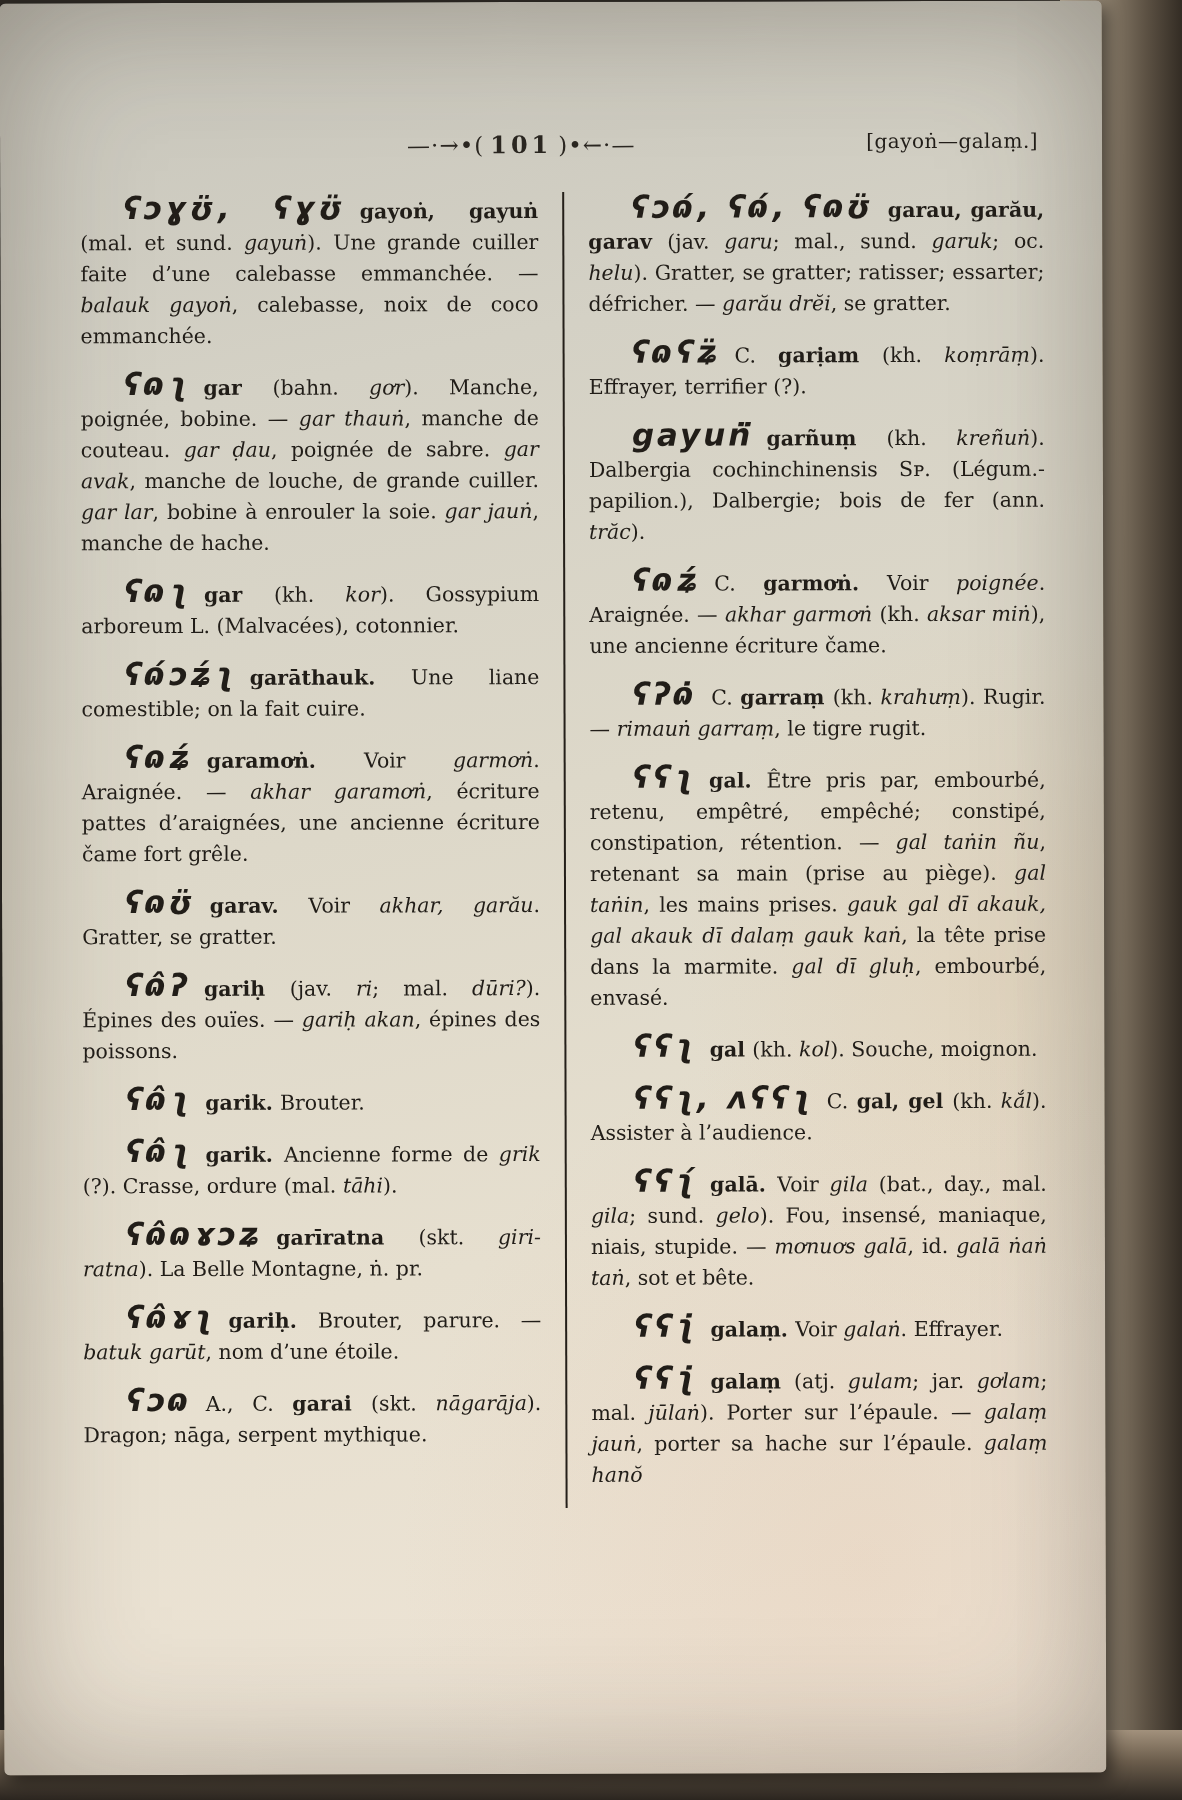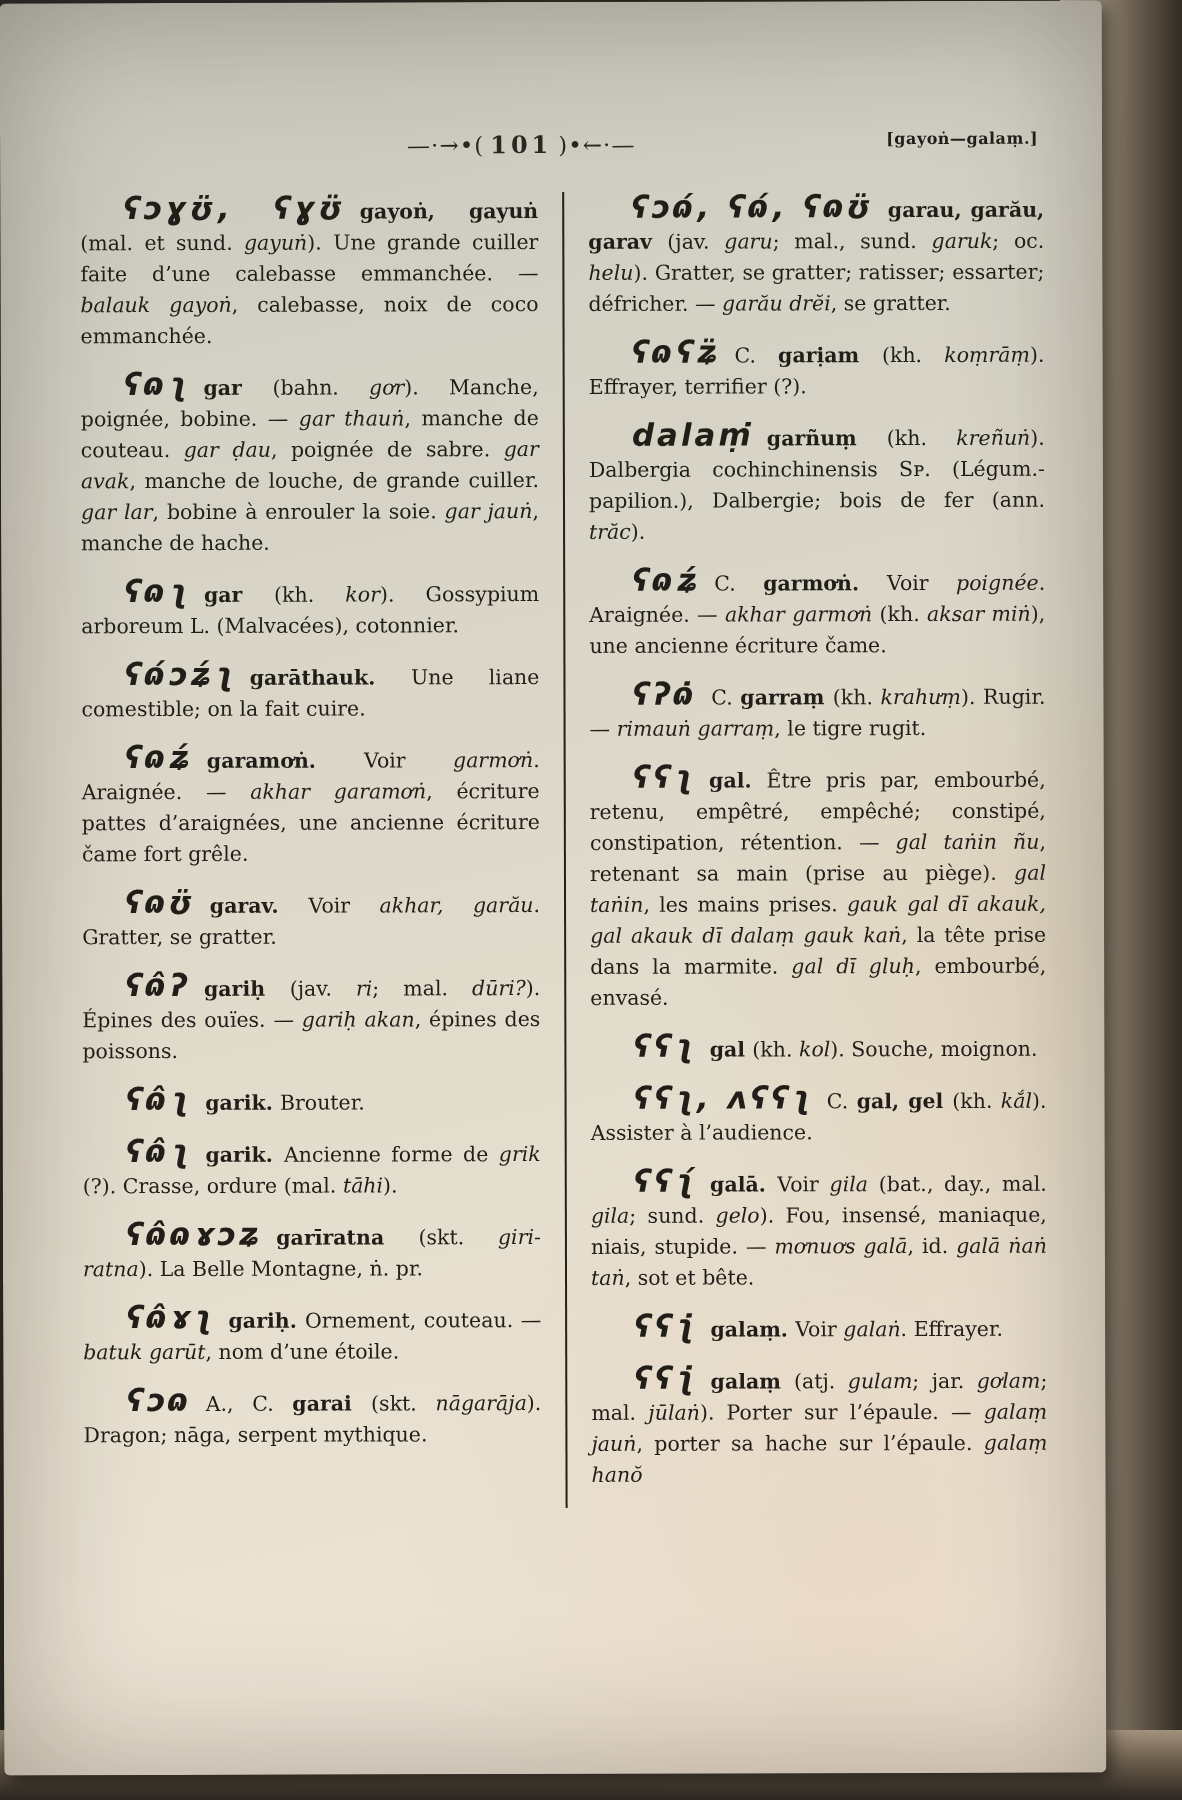--- a/index.html
+++ b/index.html
@@ -32,21 +32,21 @@
   }
   .running-head{
     position:relative;height:36px;margin-top:128px;margin-bottom:26px;
     font-size:23px;
   }
   .folio{
     position:absolute;left:327px;top:0;letter-spacing:1px;color:#2a2620;
   }
   .folio .num{font-size:24px;font-weight:bold;letter-spacing:4px;padding:0 6px;}
   .head-range{
-    position:absolute;right:6px;top:0;font-weight:bold;font-size:16px;letter-spacing:0.5px;
+    position:absolute;right:6px;top:0;font-weight:normal;font-size:20px;letter-spacing:0.5px;
   }
   .text-block{
     display:flex;align-items:stretch;
   }
   .col{
     width:50%;box-sizing:border-box;
     font-size:20.5px;line-height:31px;text-align:justify;
   }
   .col-left{padding-right:24px;}
   .col-right{border-left:2px solid #241f19;padding-left:24px;}
@@ -77,27 +77,27 @@
         <p class="entry"><span class="run-c">ʕɔɣʊ̈, ʕɣʊ̈</span><span class="run-b">gayoṅ, gayuṅ </span><span class="run-r">(mal. et sund. </span><span class="run-i">gayuṅ</span><span class="run-r">). Une grande cuiller faite d’une calebasse emmanchée. — </span><span class="run-i">balauk gayoṅ</span><span class="run-r">, calebasse, noix de coco emmanchée.</span></p>
         <p class="entry"><span class="run-c">ʕɷʅ</span><span class="run-b">gar </span><span class="run-r">(bahn. </span><span class="run-i">gơr</span><span class="run-r">). Manche, poignée, bobine. — </span><span class="run-i">gar thauṅ</span><span class="run-r">, manche de couteau. </span><span class="run-i">gar ḍau</span><span class="run-r">, poignée de sabre. </span><span class="run-i">gar avak</span><span class="run-r">, manche de louche, de grande cuiller. </span><span class="run-i">gar lar</span><span class="run-r">, bobine à enrouler la soie. </span><span class="run-i">gar jauṅ</span><span class="run-r">, manche de hache.</span></p>
         <p class="entry"><span class="run-c">ʕɷʅ</span><span class="run-b">gar </span><span class="run-r">(kh. </span><span class="run-i">kor</span><span class="run-r">). Gossypium arboreum L. (Malvacées), cotonnier.</span></p>
         <p class="entry"><span class="run-c">ʕɷ́ɔʑ́ʅ</span><span class="run-b">garāthauk. </span><span class="run-r">Une liane comestible; on la fait cuire.</span></p>
         <p class="entry"><span class="run-c">ʕɷʑ́</span><span class="run-b">garamơṅ. </span><span class="run-r">Voir </span><span class="run-i">garmơṅ</span><span class="run-r">. Araignée. — </span><span class="run-i">akhar garamơṅ</span><span class="run-r">, écriture pattes d’araignées, une ancienne écriture čame fort grêle.</span></p>
         <p class="entry"><span class="run-c">ʕɷʊ̈</span><span class="run-b">garav. </span><span class="run-r">Voir </span><span class="run-i">akhar, garău</span><span class="run-r">. Gratter, se gratter.</span></p>
         <p class="entry"><span class="run-c">ʕɷ̂ʔ</span><span class="run-b">gariḥ </span><span class="run-r">(jav. </span><span class="run-i">ri</span><span class="run-r">; mal. </span><span class="run-i">dūri?</span><span class="run-r">). Épines des ouïes. — </span><span class="run-i">gariḥ akan</span><span class="run-r">, épines des poissons.</span></p>
         <p class="entry"><span class="run-c">ʕɷ̂ʅ</span><span class="run-b">garik. </span><span class="run-r">Brouter.</span></p>
         <p class="entry"><span class="run-c">ʕɷ̂ʅ</span><span class="run-b">garik. </span><span class="run-r">Ancienne forme de </span><span class="run-i">grik </span><span class="run-r">(?). Crasse, ordure (mal. </span><span class="run-i">tāhi</span><span class="run-r">).</span></p>
         <p class="entry"><span class="run-c">ʕɷ̂ɷɤɔʑ</span><span class="run-b">garīratna </span><span class="run-r">(skt. </span><span class="run-i">giri-ratna</span><span class="run-r">). La Belle Montagne, ṅ. pr.</span></p>
-        <p class="entry"><span class="run-c">ʕɷ̂ɤʅ</span><span class="run-b">gariḥ. </span><span class="run-r">Ornement, couteau. — </span><span class="run-i">batuk garūt</span><span class="run-r">, nom d’une étoile.</span></p>
+        <p class="entry"><span class="run-c">ʕɷ̂ɤʅ</span><span class="run-b">gariḥ. </span><span class="run-r">Brouter, parure. — </span><span class="run-i">batuk garūt</span><span class="run-r">, nom d’une étoile.</span></p>
         <p class="entry"><span class="run-c">ʕɔɷ</span><span class="run-r">A., C. </span><span class="run-b">garai </span><span class="run-r">(skt. </span><span class="run-i">nāgarāja</span><span class="run-r">). Dragon; nāga, serpent mythique.</span></p>
       </div>
     <div class="col col-right">
         <p class="entry"><span class="run-c">ʕɔɷ́, ʕɷ́, ʕɷʊ̈</span><span class="run-b">garau, garău, garav </span><span class="run-r">(jav. </span><span class="run-i">garu</span><span class="run-r">; mal., sund. </span><span class="run-i">garuk</span><span class="run-r">; oc. </span><span class="run-i">helu</span><span class="run-r">). Gratter, se gratter; ratisser; essarter; défricher. — </span><span class="run-i">garău drĕi</span><span class="run-r">, se gratter.</span></p>
         <p class="entry"><span class="run-c">ʕɷʕʑ̈</span><span class="run-r">C. </span><span class="run-b">garịam </span><span class="run-r">(kh. </span><span class="run-i">koṃrāṃ</span><span class="run-r">). Effrayer, terrifier (?).</span></p>
-        <p class="entry"><span class="run-c">dalaṃ̇</span><span class="run-b">garñuṃ </span><span class="run-r">(kh. </span><span class="run-i">kreñuṅ</span><span class="run-r">). Dalbergia cochinchinensis Sᴘ. (Légum.-papilion.), Dalbergie; bois de fer (ann. </span><span class="run-i">trăc</span><span class="run-r">).</span></p>
+        <p class="entry"><span class="run-c">gayuṅ̇</span><span class="run-b">garñuṃ </span><span class="run-r">(kh. </span><span class="run-i">kreñuṅ</span><span class="run-r">). Dalbergia cochinchinensis Sᴘ. (Légum.-papilion.), Dalbergie; bois de fer (ann. </span><span class="run-i">trăc</span><span class="run-r">).</span></p>
         <p class="entry"><span class="run-c">ʕɷʑ́</span><span class="run-r">C. </span><span class="run-b">garmơṅ. </span><span class="run-r">Voir </span><span class="run-i">poignée</span><span class="run-r">. Araignée. — </span><span class="run-i">akhar garmơṅ </span><span class="run-r">(kh. </span><span class="run-i">aksar miṅ</span><span class="run-r">), une ancienne écriture čame.</span></p>
         <p class="entry"><span class="run-c">ʕʔɷ̇</span><span class="run-r">C. </span><span class="run-b">garraṃ </span><span class="run-r">(kh. </span><span class="run-i">krahưṃ</span><span class="run-r">). Rugir. — </span><span class="run-i">rimauṅ garraṃ</span><span class="run-r">, le tigre rugit.</span></p>
         <p class="entry"><span class="run-c">ʕʕʅ</span><span class="run-b">gal. </span><span class="run-r">Être pris par, embourbé, retenu, empêtré, empêché; constipé, constipation, rétention. — </span><span class="run-i">gal taṅin ñu</span><span class="run-r">, retenant sa main (prise au piège). </span><span class="run-i">gal taṅin</span><span class="run-r">, les mains prises. </span><span class="run-i">gauk gal dī akauk, gal akauk dī dalaṃ gauk kaṅ</span><span class="run-r">, la tête prise dans la marmite. </span><span class="run-i">gal dī gluḥ</span><span class="run-r">, embourbé, envasé.</span></p>
         <p class="entry"><span class="run-c">ʕʕʅ</span><span class="run-b">gal </span><span class="run-r">(kh. </span><span class="run-i">kol</span><span class="run-r">). Souche, moignon.</span></p>
         <p class="entry"><span class="run-c">ʕʕʅ, ʌʕʕʅ</span><span class="run-r">C. </span><span class="run-b">gal, gel </span><span class="run-r">(kh. </span><span class="run-i">kắl</span><span class="run-r">). Assister à l’audience.</span></p>
         <p class="entry"><span class="run-c">ʕʕʅ́</span><span class="run-b">galā. </span><span class="run-r">Voir </span><span class="run-i">gila </span><span class="run-r">(bat., day., mal. </span><span class="run-i">gila</span><span class="run-r">; sund. </span><span class="run-i">gelo</span><span class="run-r">). Fou, insensé, maniaque, niais, stupide. — </span><span class="run-i">mơnuơs galā</span><span class="run-r">, id. </span><span class="run-i">galā ṅaṅ taṅ</span><span class="run-r">, sot et bête.</span></p>
         <p class="entry"><span class="run-c">ʕʕʅ̇</span><span class="run-b">galaṃ. </span><span class="run-r">Voir </span><span class="run-i">galaṅ</span><span class="run-r">. Effrayer.</span></p>
         <p class="entry"><span class="run-c">ʕʕʅ̇</span><span class="run-b">galaṃ </span><span class="run-r">(atj. </span><span class="run-i">gulam</span><span class="run-r">; jar. </span><span class="run-i">gơlam</span><span class="run-r">; mal. </span><span class="run-i">jūlaṅ</span><span class="run-r">). Porter sur l’épaule. — </span><span class="run-i">galaṃ jauṅ</span><span class="run-r">, porter sa hache sur l’épaule. </span><span class="run-i">galaṃ hanŏ</span></p>
       </div>
   </div>

